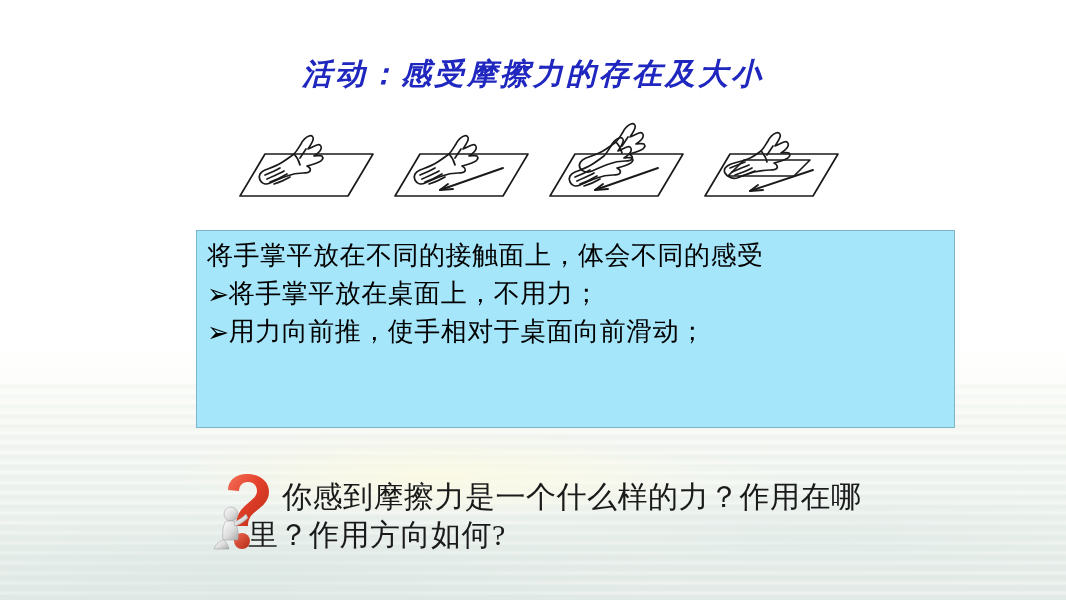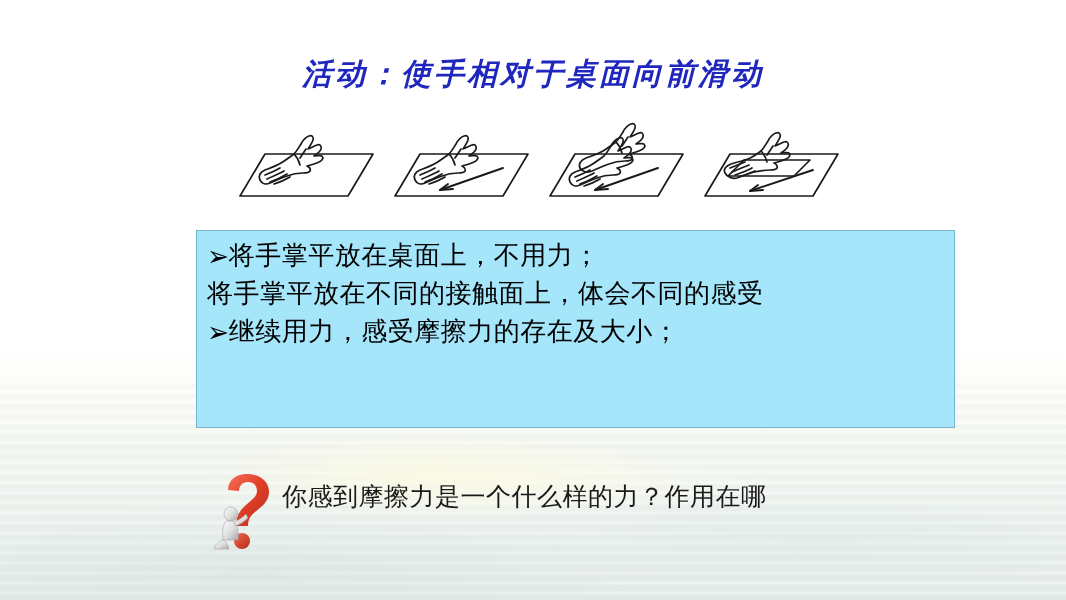--- a/index.html
+++ b/index.html
@@ -130,40 +130,40 @@
     z-index: 3;
   }
   .qtext {
     position: absolute;
     left: 36px; top: 8px;
     width: 700px;
     z-index: 2;
   }
   .qline {
     color: #1a1a1a;
-    font-size: 25px;
+    font-size: 30px;
     line-height: 38px;
     font-family: "Liberation Serif", "DejaVu Serif", serif;
     white-space: nowrap;
     letter-spacing: 0.5px;
   }
   .qline.l1 { padding-left: 34px; }
   .qline.l2 { padding-left: 0px; }
 </style>
 </head>
 <body>
 
 <div id="slide">
 
   <div class="bg-base"></div>
   <div class="bg-mist"></div>
   <div class="bg-mist2"></div>
   <div class="bg-warm"></div>
 
-  <div class="title">活动：使手相对于桌面向前滑动</div>
+  <div class="title">活动：感受摩擦力的存在及大小</div>
 
   <div class="figures">
     <svg width="650" height="95" viewBox="0 0 650 95" xmlns="http://www.w3.org/2000/svg">
       <g fill="none" stroke="#1a1a1a" stroke-width="1.7" stroke-linejoin="round" stroke-linecap="round">
 
         <g>
 
           <path d="M 30 78 L 55 36 L 163 36 L 138 78 Z"></path>
 
           <path d="M 50 62 C 48 58 50 54 55 52 C 60 50 66 48 71 45
@@ -278,27 +278,27 @@
             <path d="M 540 73 L 553 72 M 540 73 L 548 67" stroke-width="1.9"></path>
           </g>
         </g>
 
       </g>
     </svg>
   </div>
 
   <div class="infobox">
     <div class="infoline">
+      <span>将手掌平放在不同的接触面上，体会不同的感受</span>
+    </div>
+    <div class="infoline">
       <span class="bullet">➢</span><span>将手掌平放在桌面上，不用力；</span>
     </div>
     <div class="infoline">
-      <span>将手掌平放在不同的接触面上，体会不同的感受</span>
-    </div>
-    <div class="infoline">
-      <span class="bullet">➢</span><span>继续用力，感受摩擦力的存在及大小；</span>
+      <span class="bullet">➢</span><span>用力向前推，使手相对于桌面向前滑动；</span>
     </div>
   </div>
 
   <div class="qblock">
 
     <div class="qmark">
       <svg width="68" height="80" viewBox="0 0 68 80" xmlns="http://www.w3.org/2000/svg">
         <defs>
           <linearGradient id="qmRed" x1="0" y1="0" x2="1" y2="1">
             <stop offset="0%" stop-color="#f4705a"></stop>
@@ -327,17 +327,18 @@
           <circle cx="19" cy="42" r="7"></circle>
           <path d="M 14 49 C 11 53 10 60 11 68 L 26 68 C 27 60 25 52 22 49 Z"></path>
           <path d="M 22 50 C 27 48 31 45 34 42 L 36 46 C 32 50 27 53 23 54 Z"></path>
           <path d="M 11 68 C 6 70 3 73 2 77 L 17 77 C 16 73 14 70 12 68 Z"></path>
         </g>
       </svg>
     </div>
 
     <div class="qtext">
       <div class="qline l1">你感到摩擦力是一个什么样的力？作用在哪</div>
+      <div class="qline l2">里？作用方向如何?</div>
     </div>
 
   </div>
 
 </div>
 
 </body></html>

